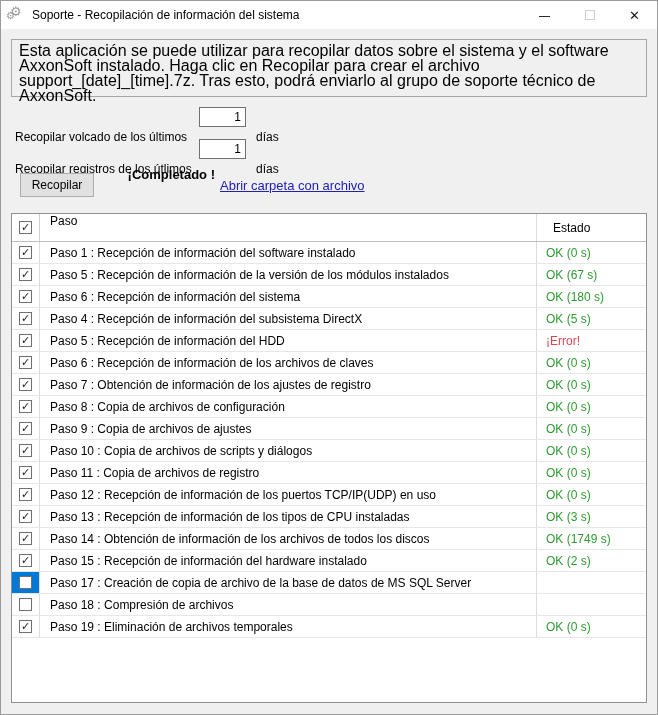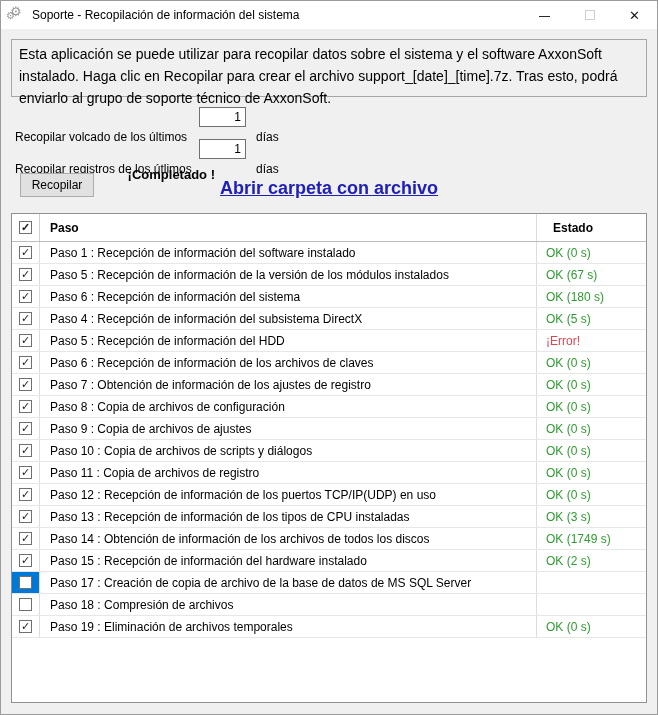--- a/index.html
+++ b/index.html
@@ -14,39 +14,39 @@
   .app-icon .gear-small { position:absolute; left:-1px; top:4px; font-size:10px; }
   .title-text { font-size:12px; color:#000; margin-left:7px; white-space:nowrap; }
   .win-controls { position:absolute; right:0; top:0; height:28px; display:flex; }
   .win-btn { width:45px; height:28px; display:flex; align-items:center; justify-content:center; cursor:default; }
   .min-glyph { width:11px; border-top:1px solid #2b2b2b; margin-top:2px; }
   .max-glyph { width:10px; height:10px; border:1px solid #cfcfcf; }
   .close-glyph { font-size:13px; color:#1a1a1a; line-height:1; }
 
   
   .descbox { position:absolute; left:10px; top:38px; width:636px; height:58px; border:1px solid #a6a6a6; background:#f0f0f0; padding:3px 7px; }
-  .descbox .desc-text { font-size:14px; color:#000; line-height:22px; max-width:616px; }
+  .descbox .desc-text { font-size:16px; color:#000; line-height:15px; max-width:616px; }
 
   
   .form-label { position:absolute; font-size:12px; color:#000; white-space:nowrap;margin-top:20px; }
   .lbl-dump { left:14px; top:109px; }
   .lbl-logs { left:14px; top:141px; }
   .num-input { position:absolute; width:47px; height:20px; border:1px solid #707070; background:#fff; font-family:"Liberation Sans",sans-serif; font-size:12px; text-align:right; padding-right:4px; }
   .inp-dump { left:198px; top:106px; }
   .inp-logs { left:198px; top:138px; }
   .unit-dump { left:255px; top:109px; }
   .unit-logs { left:255px; top:141px; }
 
   .collect-btn { position:absolute; left:19px; top:172px; width:74px; height:24px; background:#e1e1e1; border:1px solid #adadad; font-family:"Liberation Sans",sans-serif; font-size:12px; color:#000; cursor:default; }
   .status-done { position:absolute; left:118px; top:167px; width:96px; text-align:right; font-size:13px; font-weight:bold; color:#000; line-height:14px; }
-  .open-link { position:absolute; left:219px; top:177px; font-size:18px; font-weight:bold; color:#2020b8; text-decoration:underline; white-space:nowrap; cursor:pointer; }
+  .open-link { position:absolute; left:219px; top:177px; font-size:13px; font-weight:normal; color:#2020b8; text-decoration:underline; white-space:nowrap; cursor:pointer; }
 
   
   .steps-table { position:absolute; left:10px; top:212px; width:636px; height:490px; background:#ffffff; border:1px solid #919191; overflow:hidden; }
-  .thead { display:flex; height:28px; align-items:center; border-bottom:1px solid #bdbdbd;font-weight:bold; }
+  .thead { display:flex; height:28px; border-bottom:1px solid #bdbdbd; }
   .thead .cellcheck { border-right:1px solid #cfcfcf; }
   .trow { display:flex; height:22px; align-items:center; border-bottom:1px solid #e7e7e7; }
   .cellcheck { width:28px; height:100%; display:flex; align-items:center; justify-content:center; border-right:1px solid #dcdcdc; flex:none; }
   .cellcheck.selected { background:#0078d7; }
   .cellstep { flex:1; padding-left:10px; font-size:12px; color:#000; white-space:nowrap; overflow:hidden; }
   .cellstatus { width:110px; height:100%; display:flex; align-items:center; padding-left:9px; border-left:1px solid #dcdcdc; flex:none; font-size:12px; }
   .cellstatus.ok { color:#2e9b31; }
   .cellstatus.error { color:#dc4550; }
   .checkbox { width:13px; height:13px; background:#fff; border:1px solid #707070; display:flex; align-items:center; justify-content:center; font-size:11px; line-height:1; color:#1c1c1c; }
   .checkbox.checked::before { content:"\2713"; margin-top:-1px; }

